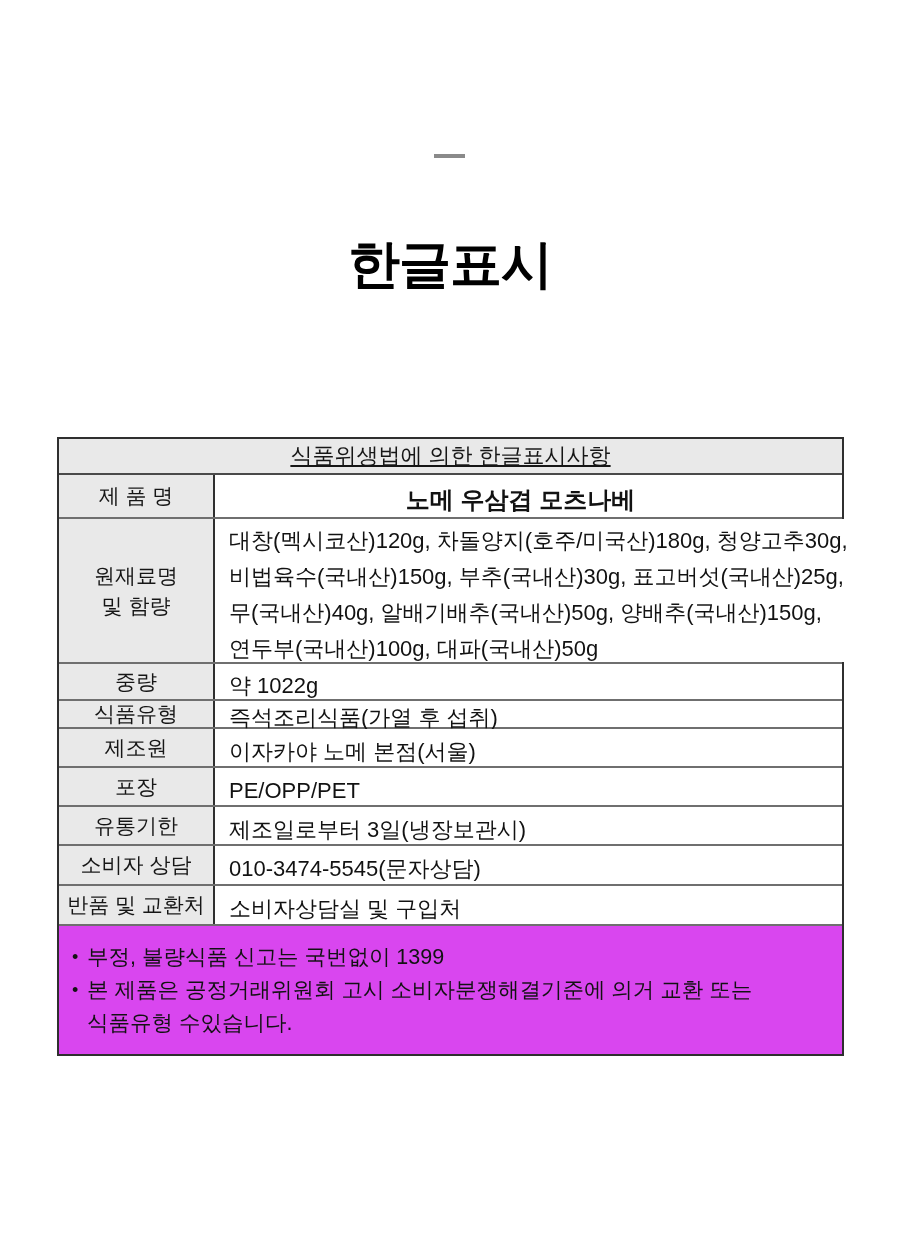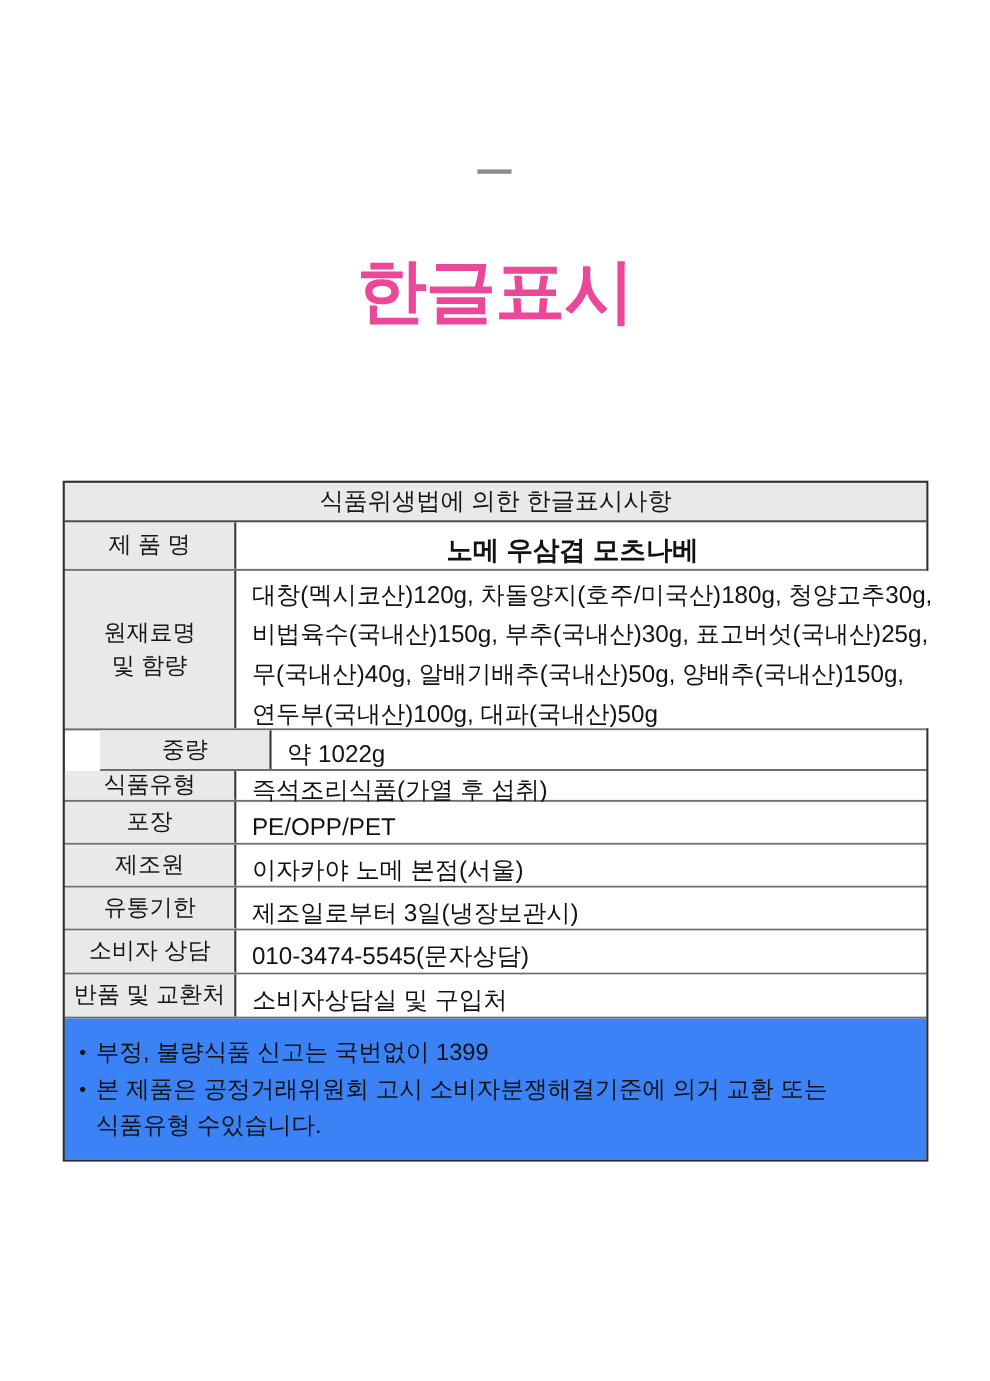--- a/index.html
+++ b/index.html
@@ -27,25 +27,25 @@
     background: #8a8a8a;
   }
 
   
   .page-title {
     position: absolute;
     top: 224px;
     left: 0;
     width: 100%;
     text-align: center;
-    font-size: 64px;
+    font-size: 52px;
     line-height: 80px;
     font-weight: 900;
     letter-spacing: -1px;
-    color: #ec4899;
+    color: #000000;
   }
 
   
   .label-table {
     position: absolute;
     left: 57px;
     top: 437px;
     width: 787px;
     border: 2px solid #2f2f2f;
     background: #ffffff;
@@ -60,20 +60,21 @@
   .t-header {
     height: 36px;
     background: #e9e9e9;
     display: flex;
     align-items: center;
     justify-content: center;
     font-size: 22px;
     font-weight: 500;
     color: #161616;
     border-bottom: 2px solid #4a4a4a;
+    text-decoration: underline;
   }
 
   .t-label {
     flex: 0 0 156px;
     background: #e9e9e9;
     border-right: 2px solid #2f2f2f;
     display: flex;
     flex-direction: column;
     align-items: center;
     justify-content: center;
@@ -98,32 +99,32 @@
     align-items: center;
     padding-left: 0;
   }
 
   .row-product  { height: 44px; }
   .product-name { font-size: 24px; font-weight: 700; }
 
   .row-ingredients { height: 145px; }
   .ing-line { line-height: 36px; white-space: nowrap; font-size: 22px; }
 
-  .row-weight       { height: 37px; margin-left: 32px; }
+  .row-weight       { height: 37px; }
   .row-foodtype     { height: 28px; }
   .row-packaging    { height: 39px; }
   .row-manufacturer { height: 39px; }
   .row-shelflife    { height: 39px; }
   .row-cs           { height: 40px; }
   .row-returns      { height: 40px; }
 
   
   .t-notes {
     display: block;
-    background: #3b82f6;
+    background: #d946ef;
     padding: 15px 28px 14px 13px;
     font-size: 21.5px;
     line-height: 33px;
     color: #121212;
   }
   .note-line {
     display: flex;
     align-items: flex-start;
   }
   .note-line .bullet-dot {
@@ -175,28 +176,28 @@
     <div class="t-row row-weight">
       <div class="t-label">중량</div>
       <div class="t-value">약 1022g</div>
     </div>
 
     <div class="t-row row-foodtype">
       <div class="t-label">식품유형</div>
       <div class="t-value">즉석조리식품(가열 후 섭취)</div>
     </div>
 
+    <div class="t-row row-manufacturer">
+      <div class="t-label">제조원</div>
+      <div class="t-value">이자카야 노메 본점(서울)</div>
+    </div>
+
     <div class="t-row row-packaging">
       <div class="t-label">포장</div>
       <div class="t-value">PE/OPP/PET</div>
-    </div>
-
-    <div class="t-row row-manufacturer">
-      <div class="t-label">제조원</div>
-      <div class="t-value">이자카야 노메 본점(서울)</div>
     </div>
 
     <div class="t-row row-shelflife">
       <div class="t-label">유통기한</div>
       <div class="t-value">제조일로부터 3일(냉장보관시)</div>
     </div>
 
     <div class="t-row row-cs">
       <div class="t-label">소비자 상담</div>
       <div class="t-value">010-3474-5545(문자상담)</div>

